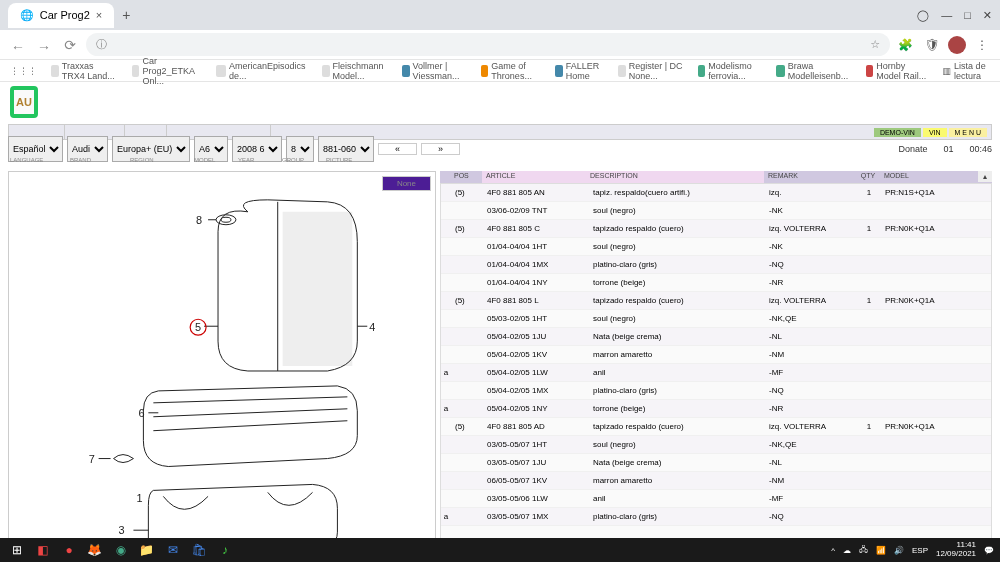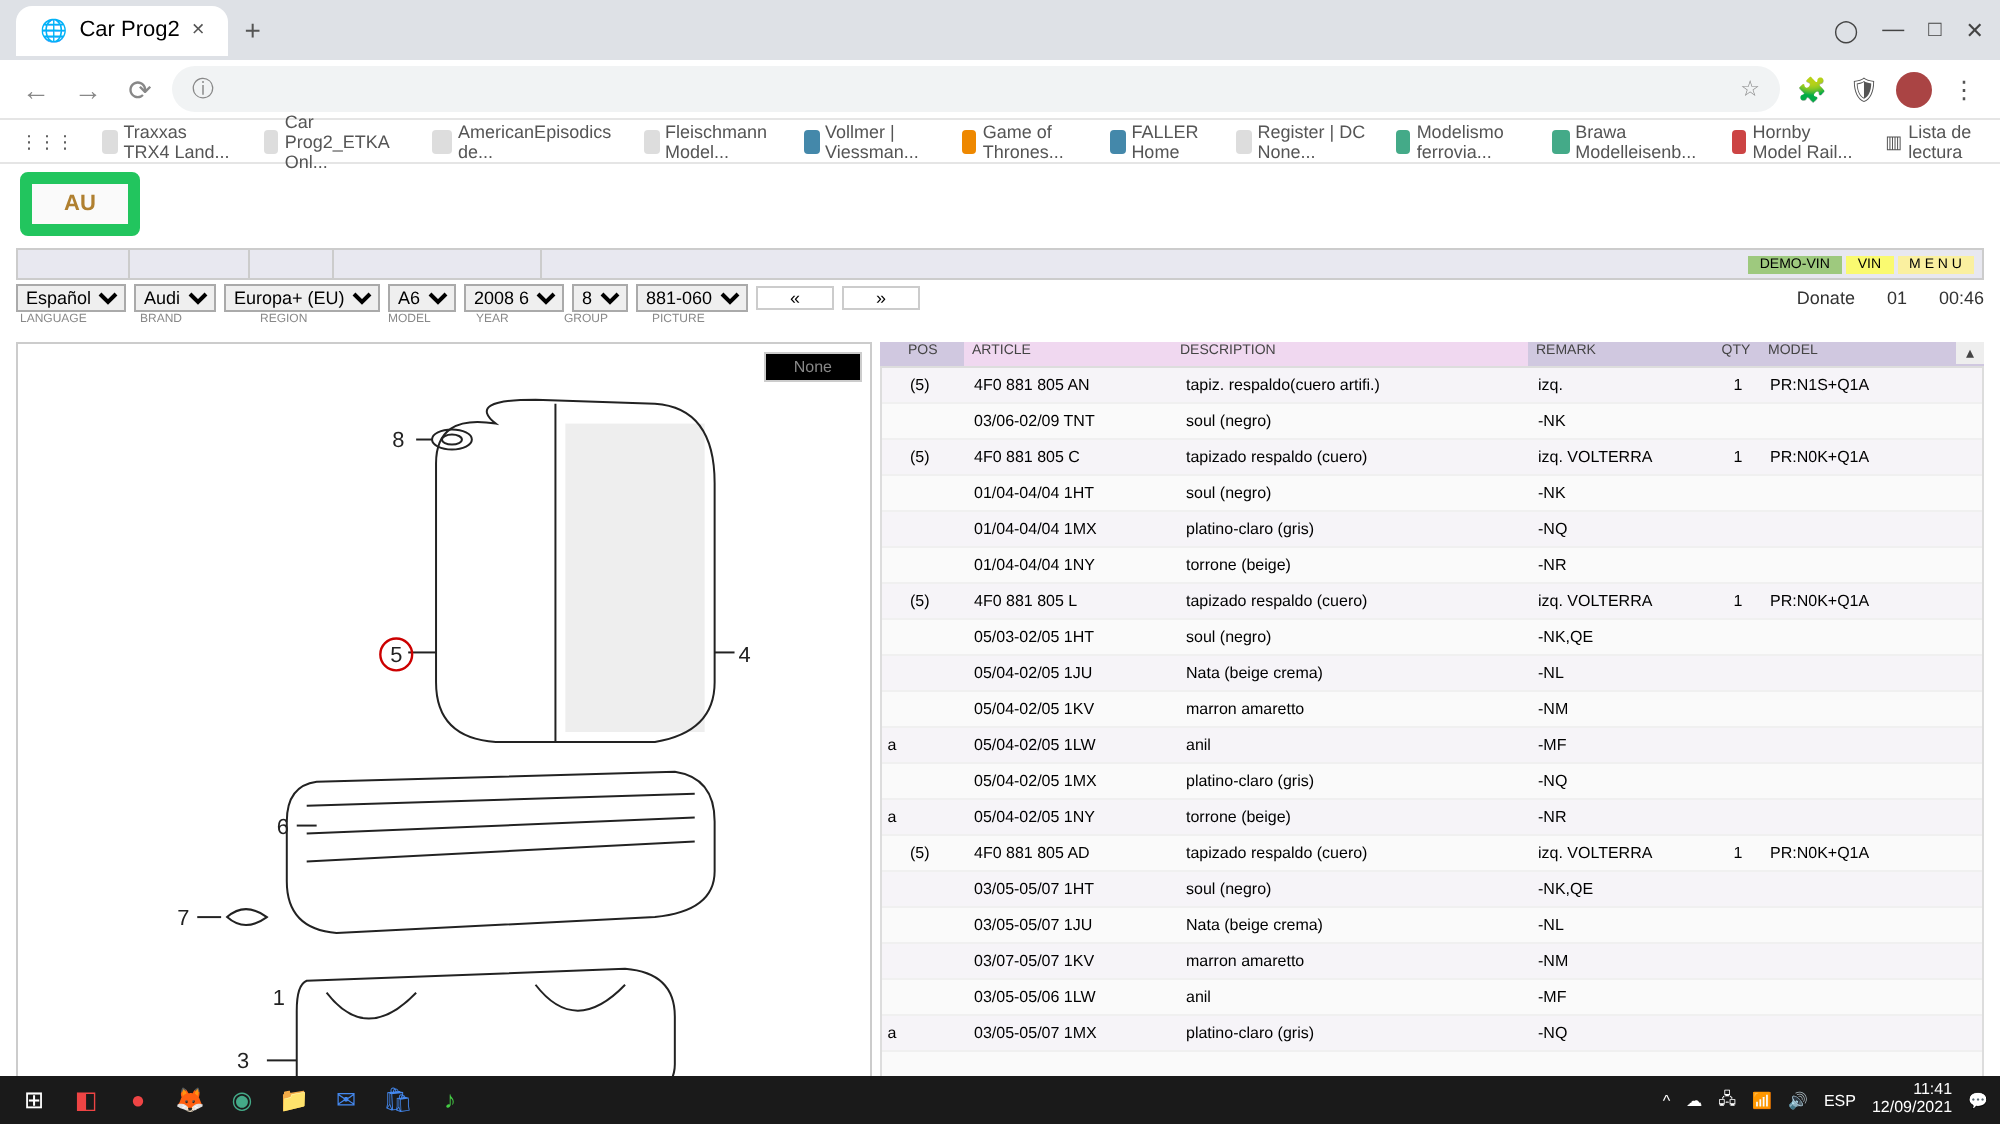--- a/index.html
+++ b/index.html
@@ -23,41 +23,41 @@
 
 .bookmarks { height: 22px; background: #fff; display: flex; align-items: center; padding: 0 10px; gap: 14px; border-bottom: 1px solid #e5e5e5; font-size: 9px; color: #555; }
 .bm { display: flex; align-items: center; gap: 3px; cursor: pointer; }
 .bm-dot { width: 12px; height: 12px; background: #ddd; border-radius: 2px; display: inline-block; }
 .bm-dot.g { background: #4a8; } .bm-dot.b { background: #48a; } .bm-dot.r { background: #c44; } .bm-dot.o { background: #e80; }
 .read-list { margin-left: auto; }
 
 
 .app { position: relative; }
 .logo-row { height: 40px; display: flex; align-items: center; padding: 4px 10px; }
-.logo { width: 60px; height: 32px; border: 6px solid #22c55e; border-radius: 4px; display: flex; align-items: center; justify-content: center; font-size: 11px; font-weight: bold; color: #b08030; background: #fafafa; }
+.logo { width: 28px; height: 32px; border: 4px solid #22c55e; border-radius: 4px; display: flex; align-items: center; justify-content: center; font-size: 11px; font-weight: bold; color: #b08030; background: #fafafa; }
 
 .btn-row { height: 16px; background: #e8e8f0; border: 1px solid #ccc; margin: 2px 8px 0; display: flex; }
 .btn-row .seg { border-right: 1px solid #ccc; height: 100%; }
 .btn-row .right { margin-left: auto; display: flex; gap: 2px; align-items: center; padding-right: 4px; }
 .tiny-btn { background: #9ec97e; padding: 1px 6px; font-size: 7px; cursor: pointer; }
 .tiny-btn.vin { background: #fafa70; }
 .tiny-btn.menu { background: #faf0a0; }
 
 .filter-row { height: 16px; margin: 1px 8px 0; display: flex; align-items: center; gap: 4px; font-size: 9px; }
-.filter-row select { font-size: 9px; height: 14px; border: 1px solid #aaa; }
+.filter-row select { font-size: 9px; height: 26px; border: 1px solid #aaa; }
 .filter-row .nav-p { padding: 0 16px; border: 1px solid #ccc; background: #fff; cursor: pointer; }
 .filter-row .right-info { margin-left: auto; display: flex; gap: 16px; color: #333; }
 
 .lbl-row { height: 10px; margin: 0 8px; display: flex; font-size: 6px; color: #888; }
 .lbl-row span { width: 60px; padding-left: 2px; }
 
 
 .main { display: flex; margin: 4px 8px 0; height: 398px; }
 .left-pane { width: 428px; border: 1px solid #ccc; position: relative; background: #fff; }
-.none-tab { position: absolute; top: 4px; right: 4px; background: #000000; border: 1px solid #ccc; padding: 2px 14px; font-size: 8px; color: #888; cursor: pointer; }
+.none-tab { position: absolute; top: 4px; right: 4px; background: #4c1d95; border: 1px solid #ccc; padding: 2px 14px; font-size: 8px; color: #888; cursor: pointer; }
 .diagram { width: 100%; height: 100%; }
 
 .right-pane { flex: 1; margin-left: 4px; display: flex; flex-direction: column; }
 .thead { display: flex; background: #d0c8e0; font-size: 7px; color: #444; height: 12px; position: relative; }
 .thead div { padding: 1px 4px; }
 .tbody { flex: 1; overflow-y: auto; background: #fafafa; border: 1px solid #ddd; }
 .trow { display: flex; font-size: 8px; min-height: 18px; align-items: center; border-bottom: 1px solid #f0f0f0; }
 .trow.odd { background: #f6f4f8; }
 .c-a { width: 10px; text-align: center; }
 .c-pos { width: 32px; padding-left: 4px; }
@@ -399,21 +399,21 @@
             <div class="c-pos"></div>
             <div class="c-art">03/05-05/07   1JU</div>
             <div class="c-desc">Nata (beige crema)</div>
             <div class="c-rem">-NL</div>
             <div class="c-qty"></div>
             <div class="c-mod"></div>
           </div>
           <div class="trow odd">
             <div class="c-a"></div>
             <div class="c-pos"></div>
-            <div class="c-art">03/07-05/07   1KV</div>
+            <div class="c-art">06/05-05/07   1KV</div>
             <div class="c-desc">marron amaretto</div>
             <div class="c-rem">-NM</div>
             <div class="c-qty"></div>
             <div class="c-mod"></div>
           </div>
           <div class="trow">
             <div class="c-a"></div>
             <div class="c-pos"></div>
             <div class="c-art">03/05-05/06   1LW</div>
             <div class="c-desc">anil</div>

